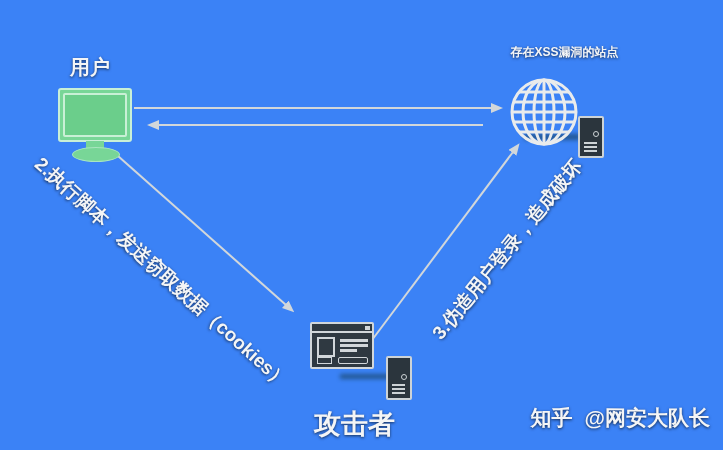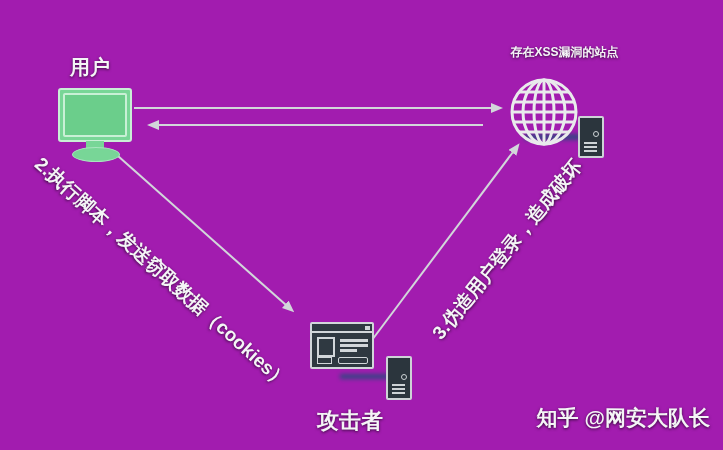--- a/index.html
+++ b/index.html
@@ -3,21 +3,21 @@
 <meta charset="utf-8">
 <style>
   html,body{margin:0;padding:0;}
   body{
     font-family:"Liberation Sans","DejaVu Sans",sans-serif;
     background:#111;
   }
   #stage{
     position:relative;
     width:723px;height:450px;
-    background:#a21caf;
+    background:#3b82f6;
     overflow:hidden;
     color:#f4f5f6;
   }
   .lbl{
     position:absolute;
     font-weight:bold;
     color:#f4f5f6;
     text-shadow:0 1px 3px rgba(0,0,0,.65);
     white-space:nowrap;
     line-height:1.2;
@@ -113,21 +113,21 @@
     opacity:.8;
   }
 
   svg.layer{position:absolute;left:0;top:0;}
   .watermark{
     position:absolute;right:13px;top:404px;
     font-size:21px;font-weight:bold;
     text-shadow:0 1px 3px rgba(0,0,0,.7);
     white-space:nowrap;
   }
-  .watermark span{margin-left:6px;}
+  .watermark span{margin-left:12px;}
 </style>
 </head>
 <body>
 
 <div id="stage">
 
   <svg class="layer" width="723" height="450" viewBox="0 0 723 450">
     <defs>
       <marker id="ah" viewBox="0 0 6 5" markerWidth="6" markerHeight="5" refX="0.5" refY="2.5" orient="auto">
         <path d="M0,0 L6,2.5 L0,5 Z" fill="#d2d7da"></path>
@@ -201,21 +201,21 @@
 
   <div class="server" style="left:386px;top:356px;width:22px;height:40px;">
     <div class="dot" style="top:16px;"></div>
     <div class="vents">
         <i></i>
         <i></i>
         <i></i>
       </div>
   </div>
 
-  <div class="lbl center" style="left:314px;top:408px;width:72px;font-size:22px;">攻击者</div>
+  <div class="lbl center" style="left:314px;top:408px;width:72px;font-size:27px;">攻击者</div>
 
 
 
   <div class="lbl" style="left:45px;top:153px;font-size:19px;transform:rotate(42deg);transform-origin:0 0;">2.执行脚本，发送窃取数据（cookies）</div>
 
   <div class="lbl" style="left:428px;top:330px;font-size:19px;transform:rotate(-51deg);transform-origin:0 0;">3.伪造用户登录，造成破坏</div>
 
   <div class="watermark">
     <b>知乎</b><span>@网安大队长</span>
   </div>

